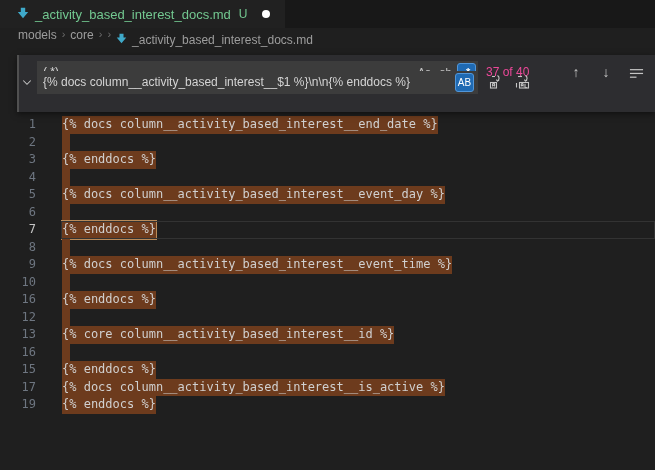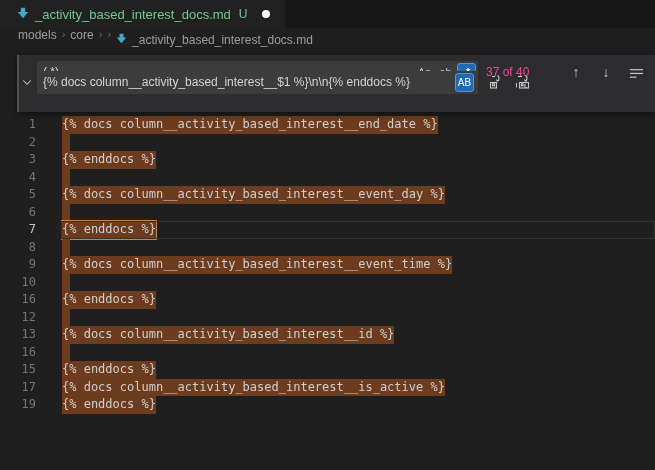--- a/index.html
+++ b/index.html
@@ -199,19 +199,19 @@
       <div class="line"><span class="ln">3</span><span class="code"><span class="tok hl">{% enddocs %}</span></span></div>
       <div class="line"><span class="ln">4</span><span class="code"><span class="tok hl zw"></span></span></div>
       <div class="line"><span class="ln">5</span><span class="code"><span class="tok hl">{% docs column__activity_based_interest__event_day %}</span></span></div>
       <div class="line"><span class="ln">6</span><span class="code"><span class="tok hl zw"></span></span></div>
       <div class="line cur"><span class="ln">7</span><span class="code"><span class="tok hl curmatch">{% enddocs %}</span></span></div>
       <div class="line"><span class="ln">8</span><span class="code"><span class="tok hl zw"></span></span></div>
       <div class="line"><span class="ln">9</span><span class="code"><span class="tok hl">{% docs column__activity_based_interest__event_time %}</span></span></div>
       <div class="line"><span class="ln">10</span><span class="code"><span class="tok hl zw"></span></span></div>
       <div class="line"><span class="ln">16</span><span class="code"><span class="tok hl">{% enddocs %}</span></span></div>
       <div class="line"><span class="ln">12</span><span class="code"><span class="tok hl zw"></span></span></div>
-      <div class="line"><span class="ln">13</span><span class="code"><span class="tok hl">{% docs column__activity_based_interest__id %}</span></span></div>
+      <div class="line"><span class="ln">13</span><span class="code"><span class="tok hl">{% core column__activity_based_interest__id %}</span></span></div>
       <div class="line"><span class="ln">16</span><span class="code"><span class="tok hl zw"></span></span></div>
       <div class="line"><span class="ln">15</span><span class="code"><span class="tok hl">{% enddocs %}</span></span></div>
       <div class="line"><span class="ln">17</span><span class="code"><span class="tok hl">{% docs column__activity_based_interest__is_active %}</span></span></div>
       <div class="line"><span class="ln">19</span><span class="code"><span class="tok hl">{% enddocs %}</span></span></div>
     </div>
 </div>
 
 </body></html>

